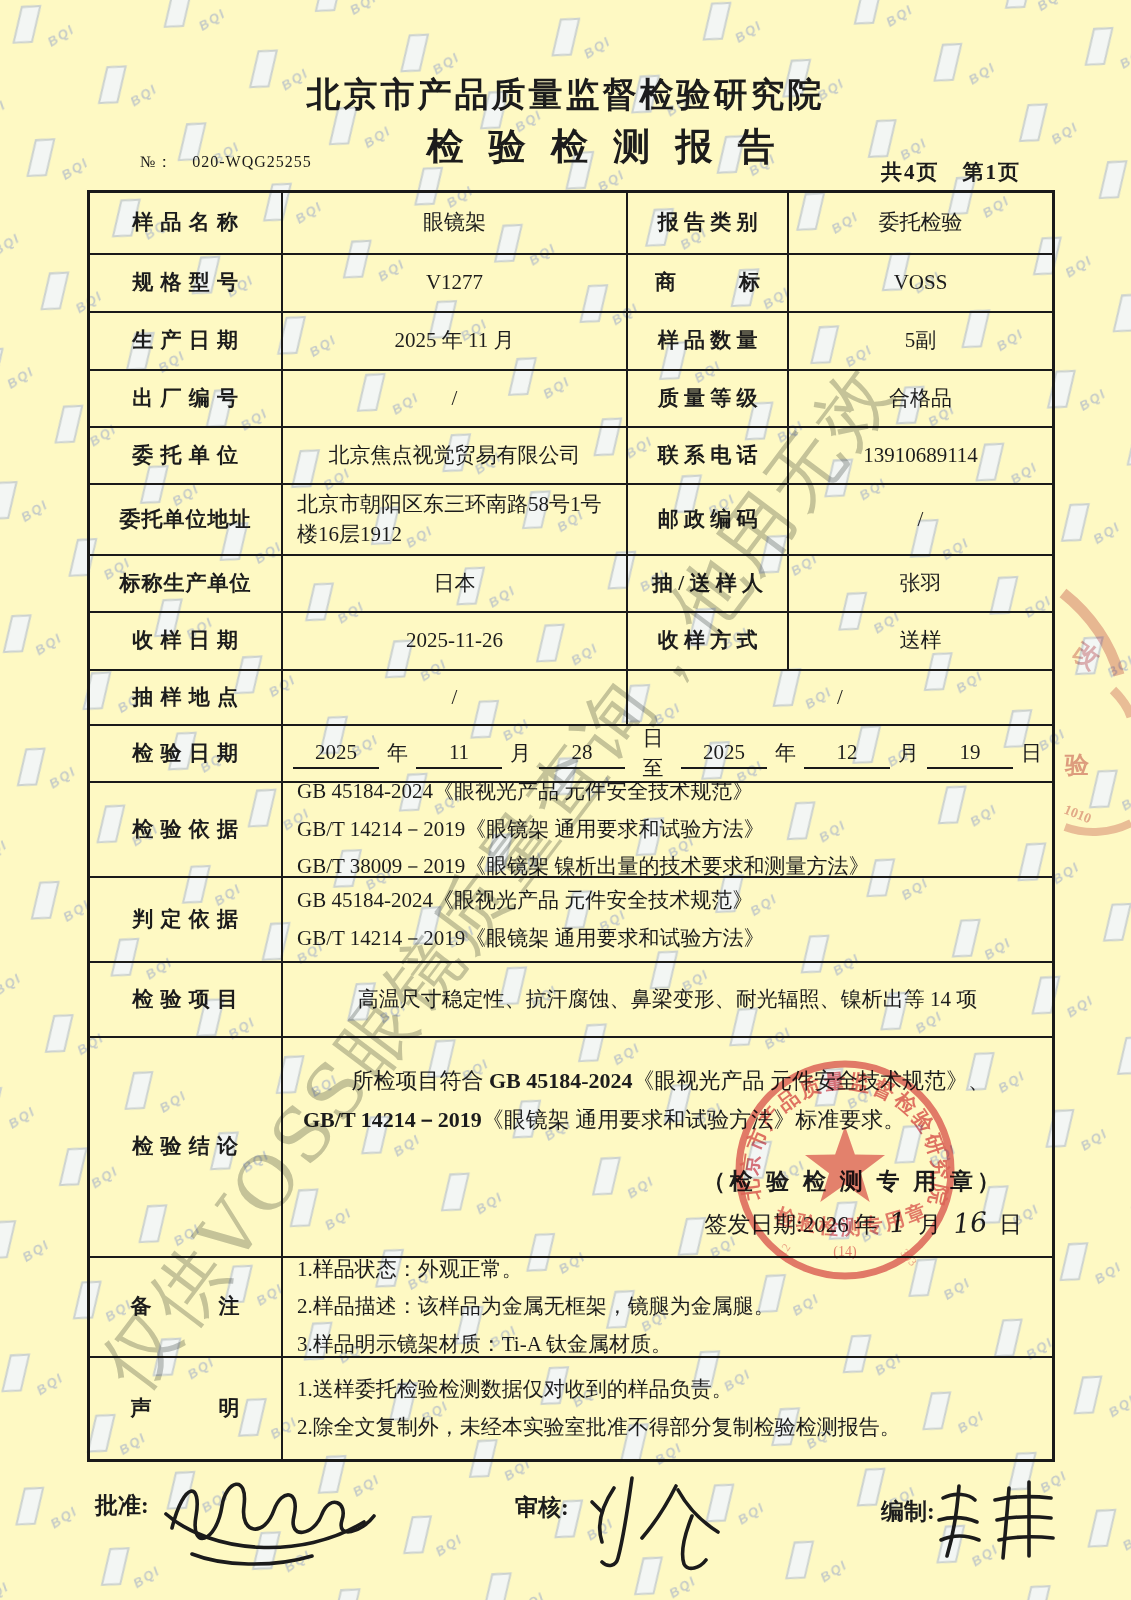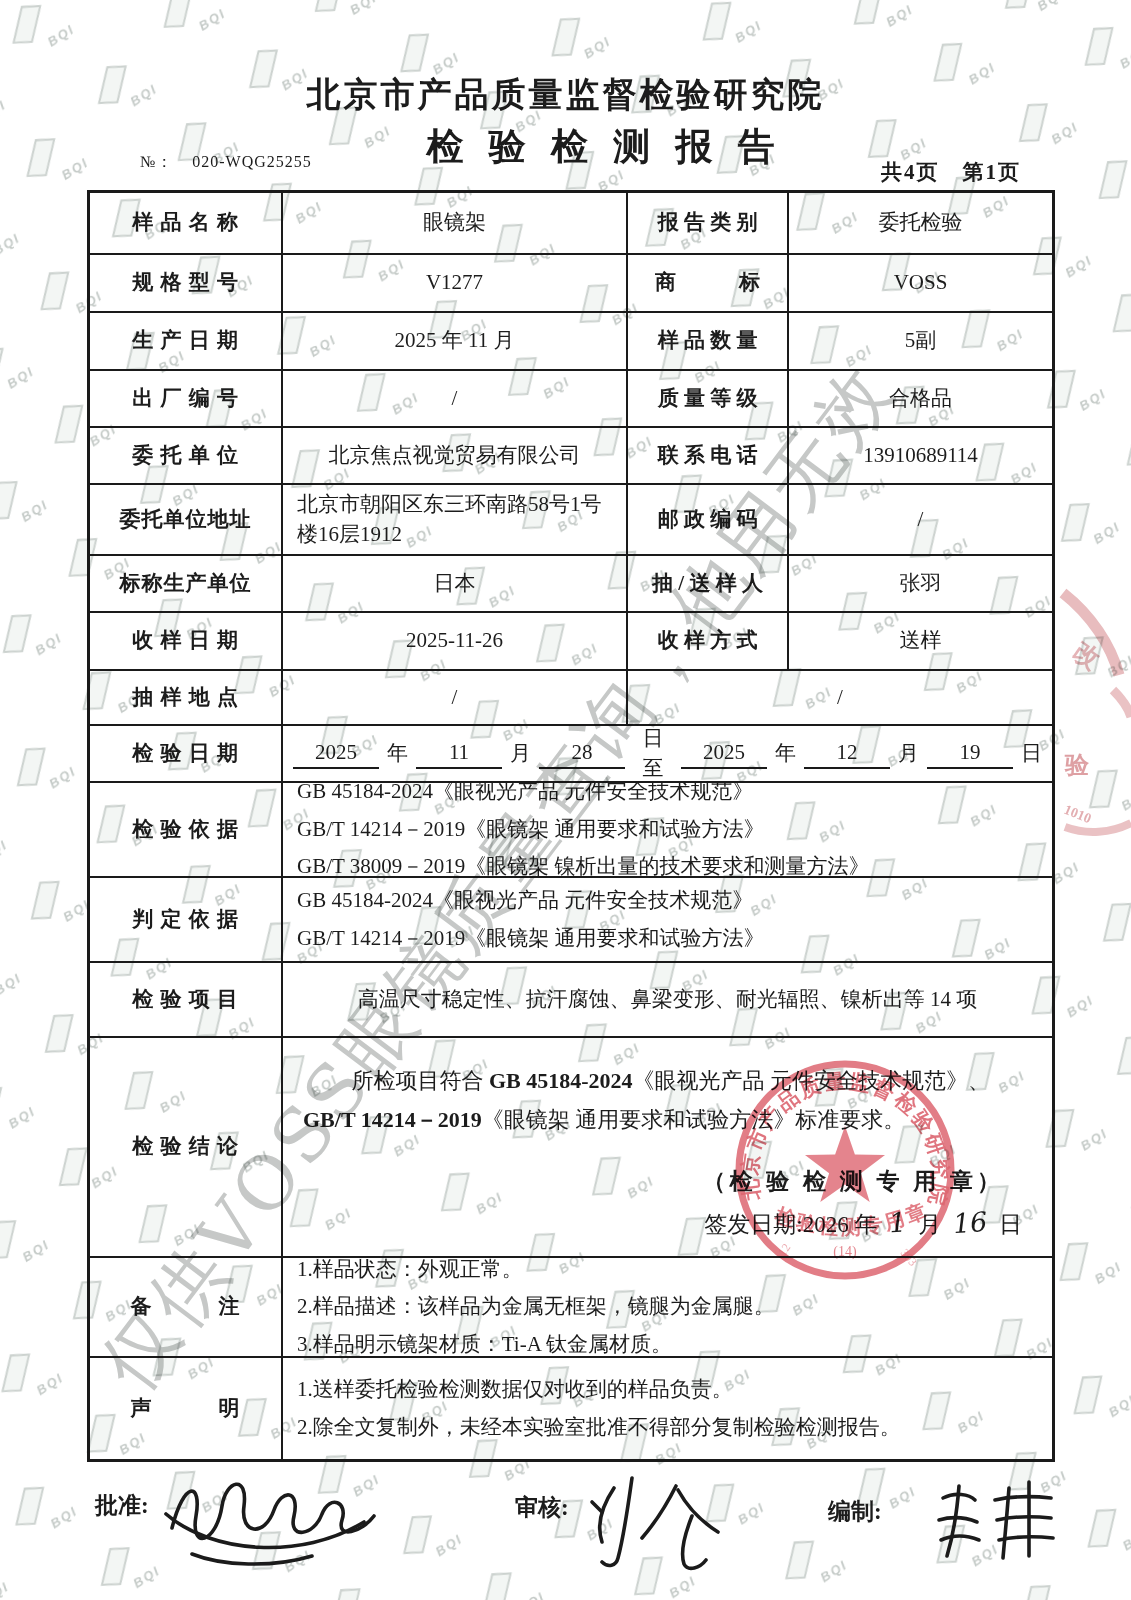--- a/index.html
+++ b/index.html
@@ -1,21 +1,21 @@
 <!DOCTYPE html>
 <html><head>
 <meta charset="utf-8">
 <style>
   html,body{margin:0;padding:0;}
   body{background:#b8bcba;}
   .page{
     position:relative;
     width:1131px;height:1600px;
     margin:0 auto;
-    background:#ffffff;
+    background:#fef9c3;
     overflow:hidden;
     font-family:"Liberation Serif","DejaVu Serif",serif;
     color:#1c1c1c;
   }
   
   .bgpattern{position:absolute;left:0;top:0;z-index:0;}
   
   .org-title{
     position:absolute;left:0;top:72px;width:100%;
     text-align:center;font-size:34px;font-weight:700;letter-spacing:3px;z-index:2;
@@ -304,21 +304,21 @@
       <g fill="none" stroke="#1b1b1b" stroke-width="3.6" stroke-linecap="round">
         <path d="M34,26 C22,44 16,62 22,80"></path>
         <path d="M52,16 C48,44 44,74 38,96 C36,104 28,106 22,100"></path>
         <path d="M12,40 L22,50"></path>
         <path d="M96,24 C86,44 74,62 62,76"></path>
         <path d="M98,28 C108,46 122,60 138,70"></path>
         <path d="M112,54 C104,74 100,90 104,102 C108,110 120,106 126,98"></path>
       </g>
     </svg>
 
-    <span class="sig-label" style="left:828px;top:26px;">编制:</span>
+    <span class="sig-label" style="left:881px;top:26px;">编制:</span>
     <svg class="sig-svg" style="left:925px;top:-2px;" width="150" height="100">
       <g fill="none" stroke="#1b1b1b" stroke-width="3.6" stroke-linecap="round">
         <path d="M18,30 C30,24 44,26 50,32"></path>
         <path d="M34,18 C32,44 28,68 22,88"></path>
         <path d="M14,52 C28,48 42,50 52,54"></path>
         <path d="M16,72 C30,66 44,68 54,72"></path>
         <path d="M84,20 C82,46 80,68 78,90"></path>
         <path d="M70,32 C88,28 108,28 126,30"></path>
         <path d="M72,52 C90,48 108,48 126,50"></path>
         <path d="M74,72 C92,68 110,68 128,70"></path>

